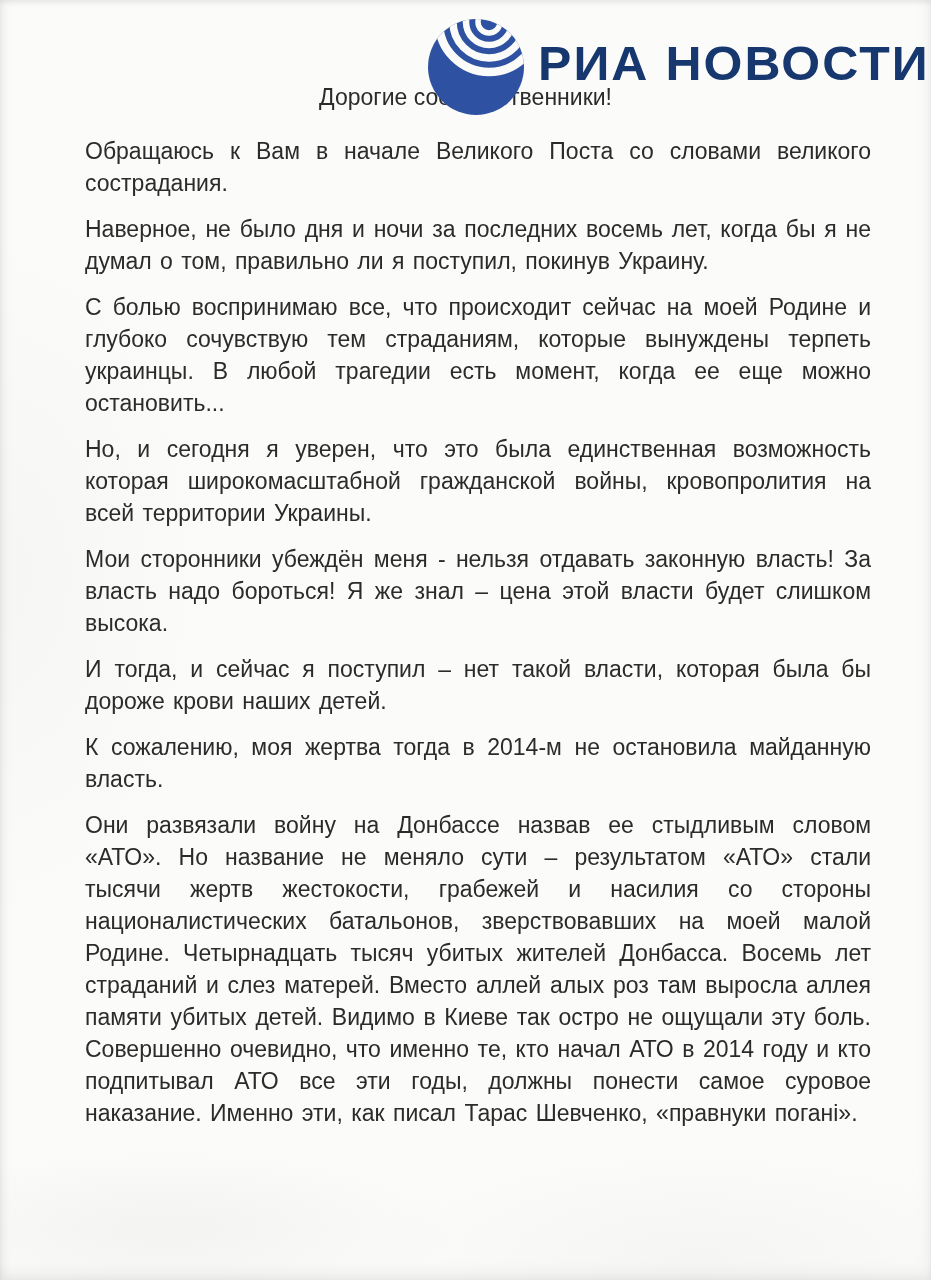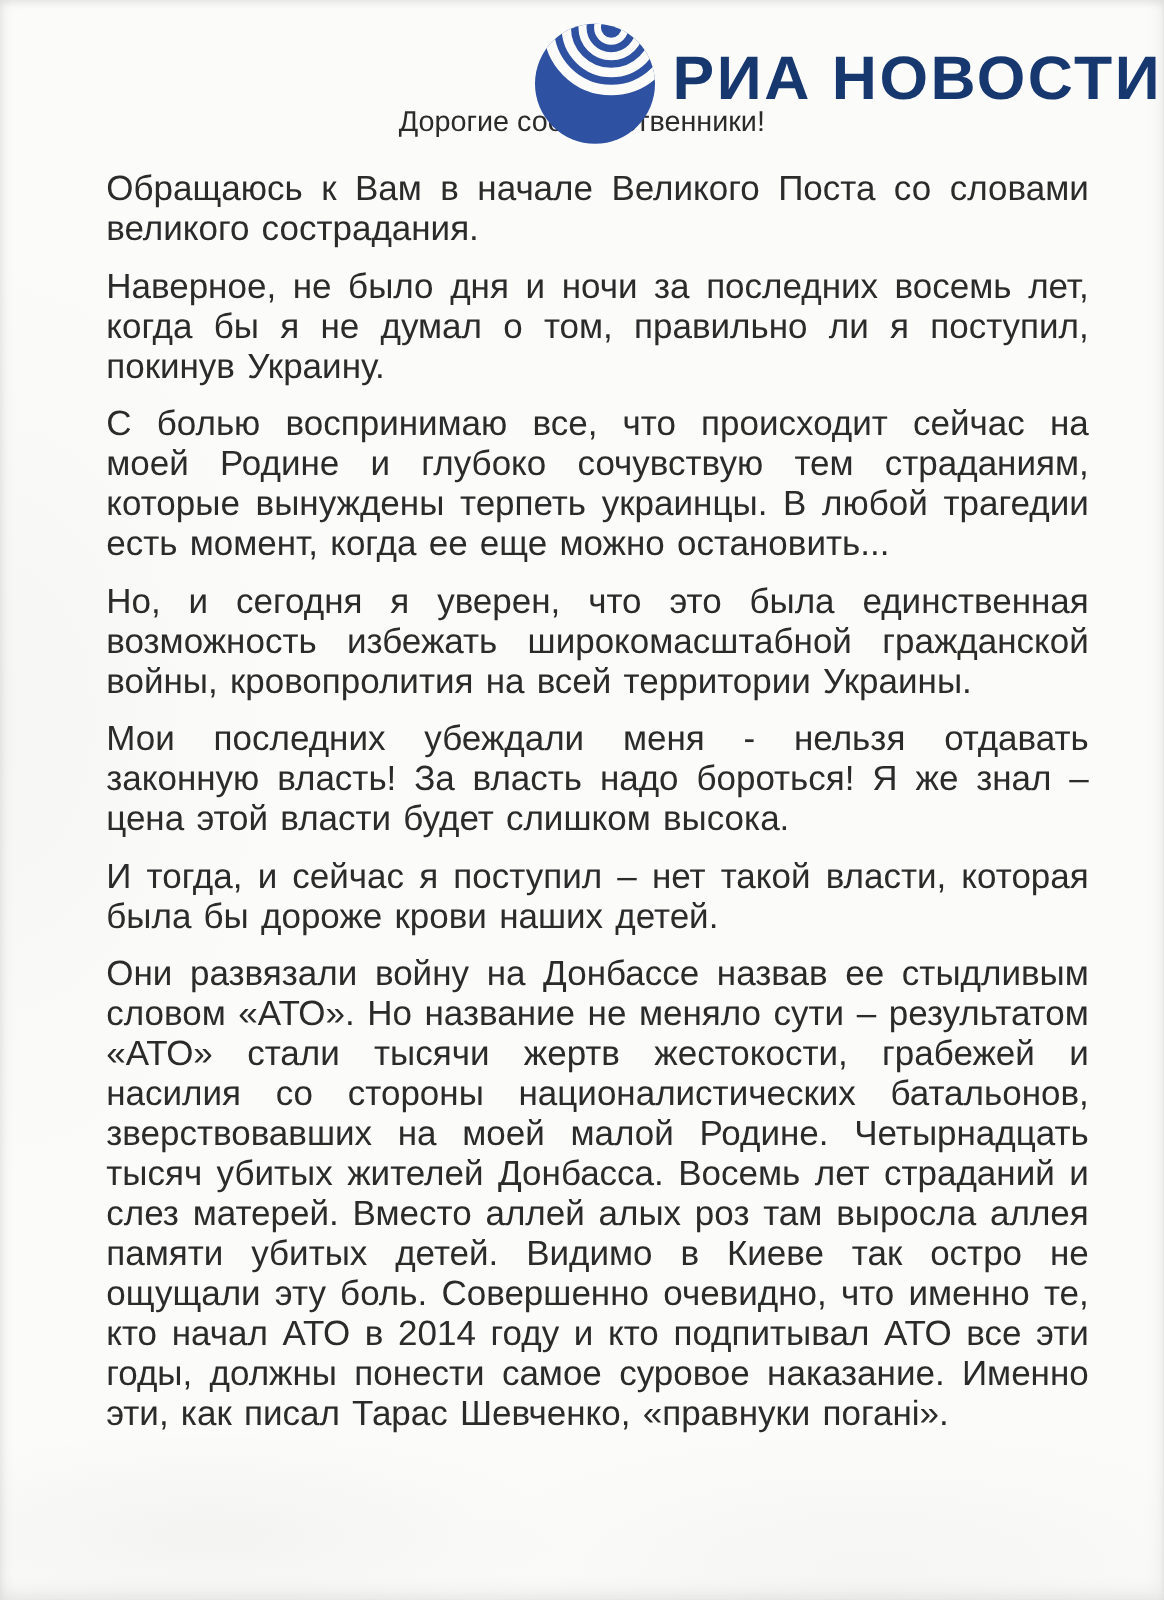--- a/index.html
+++ b/index.html
@@ -71,21 +71,21 @@
   }
 
   
   .letter-body {
     position: absolute;
     top: 135px;
     left: 85px;
     width: 786px;
     z-index: 2;
     color: #2b2b2b;
-    font-size: 28px;
+    font-size: 23px;
     line-height: 32px;
     word-spacing: 2px;
   }
   .letter-body p {
     margin: 0 0 14px 0;
     text-align: justify;
     text-align-last: left;
   }
 </style>
 </head>
@@ -110,19 +110,20 @@
     </svg>
     <div class="wordmark" style="color:#17376f">РИА НОВОСТИ</div>
   </div>
 
   <div class="salutation">Дорогие соотечественники!</div>
 
   <div class="letter-body">
     <p>Обращаюсь к Вам в начале Великого Поста со словами великого сострадания.</p>
     <p>Наверное, не было дня и ночи за последних восемь лет, когда бы я не думал о том, правильно ли я поступил, покинув Украину.</p>
     <p>С болью воспринимаю все, что происходит сейчас на моей Родине и глубоко сочувствую тем страданиям, которые вынуждены терпеть украинцы. В любой трагедии есть момент, когда ее еще можно остановить...</p>
-    <p>Но, и сегодня я уверен, что это была единственная возможность избежать широкомасштабной гражданской войны, кровопролития на всей территории Украины.</p>
-    <p>Мои последних убеждали меня - нельзя отдавать законную власть! За власть надо бороться! Я же знал – цена этой власти будет слишком высока.</p>
+    <p>Но, и сегодня я уверен, что это была единственная возможность которая широкомасштабной гражданской войны, кровопролития на всей территории Украины.</p>
+    <p>Мои сторонники убеждён меня - нельзя отдавать законную власть! За власть надо бороться! Я же знал – цена этой власти будет слишком высока.</p>
     <p>И тогда, и сейчас я поступил – нет такой власти, которая была бы дороже крови наших детей.</p>
+    <p>К сожалению, моя жертва тогда в 2014-м не остановила майданную власть.</p>
     <p>Они развязали войну на Донбассе назвав ее стыдливым словом «АТО». Но название не меняло сути – результатом «АТО» стали тысячи жертв жестокости, грабежей и насилия со стороны националистических батальонов, зверствовавших на моей малой Родине. Четырнадцать тысяч убитых жителей Донбасса. Восемь лет страданий и слез матерей. Вместо аллей алых роз там выросла аллея памяти убитых детей. Видимо в Киеве так остро не ощущали эту боль. Совершенно очевидно, что именно те, кто начал АТО в 2014 году и кто подпитывал АТО все эти годы, должны понести самое суровое наказание. Именно эти, как писал Тарас Шевченко, «правнуки погані».</p>
   </div>
 
 </div>
 
 </body></html>

